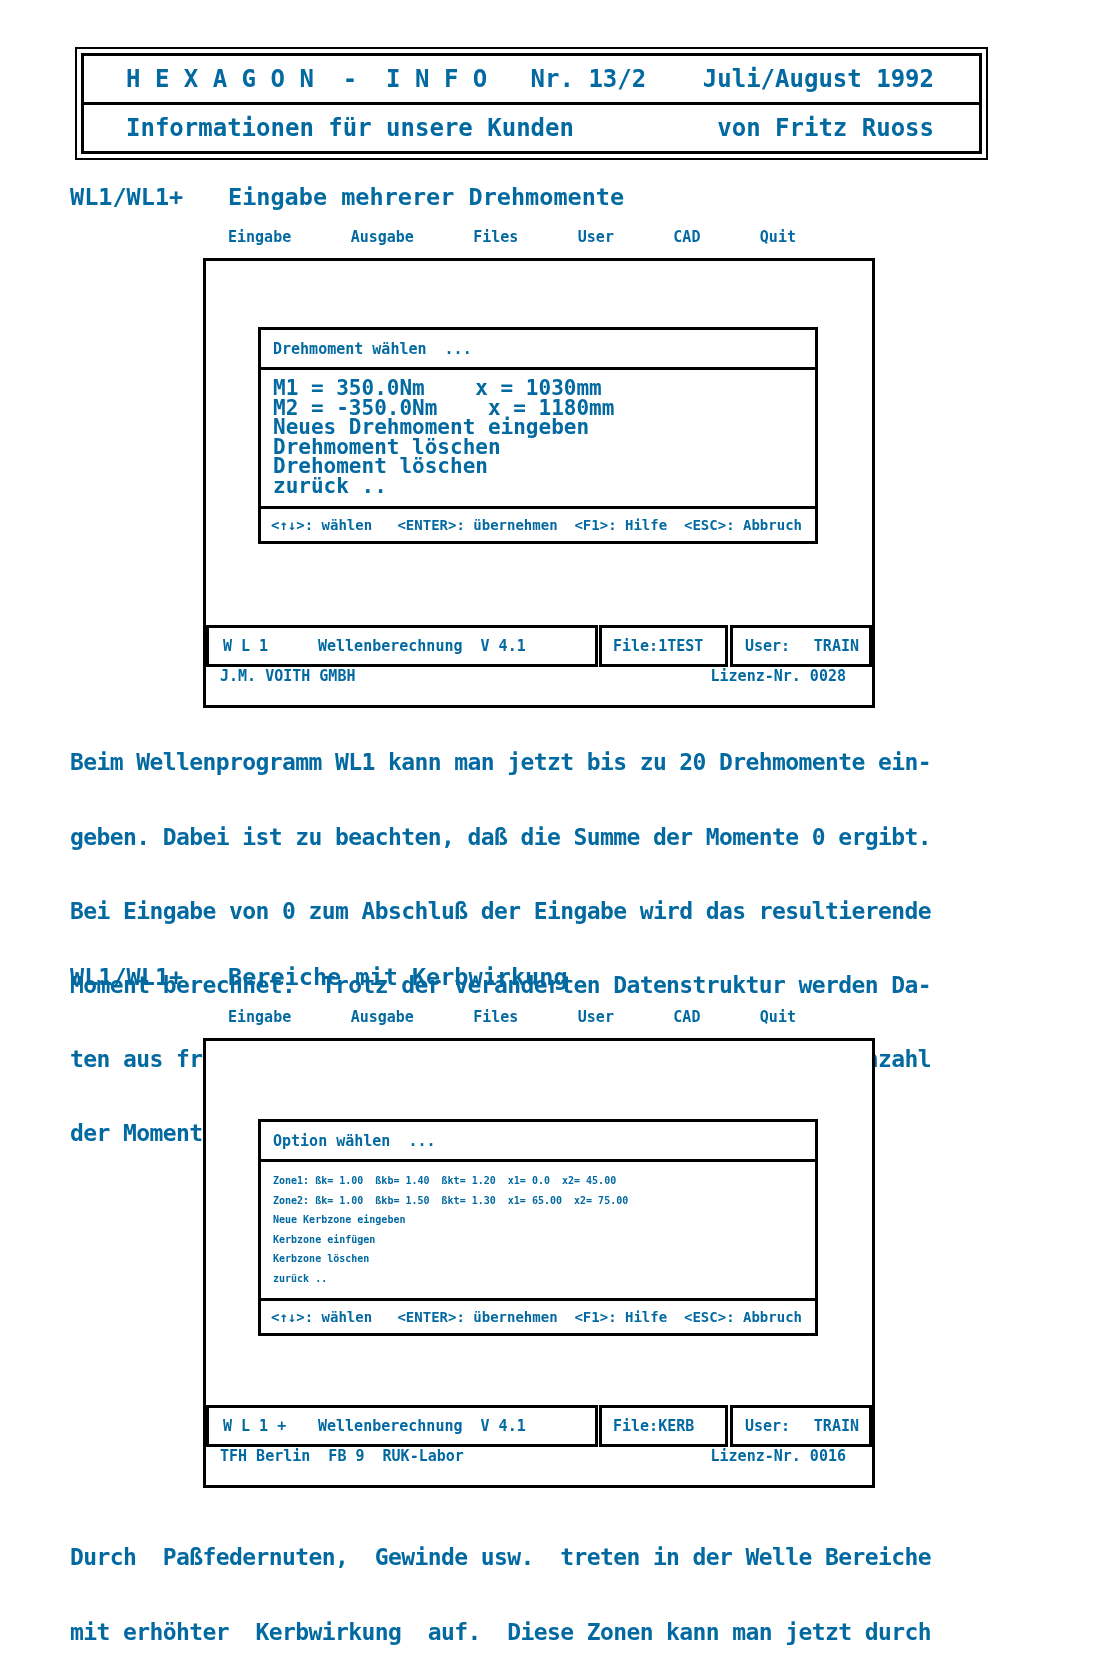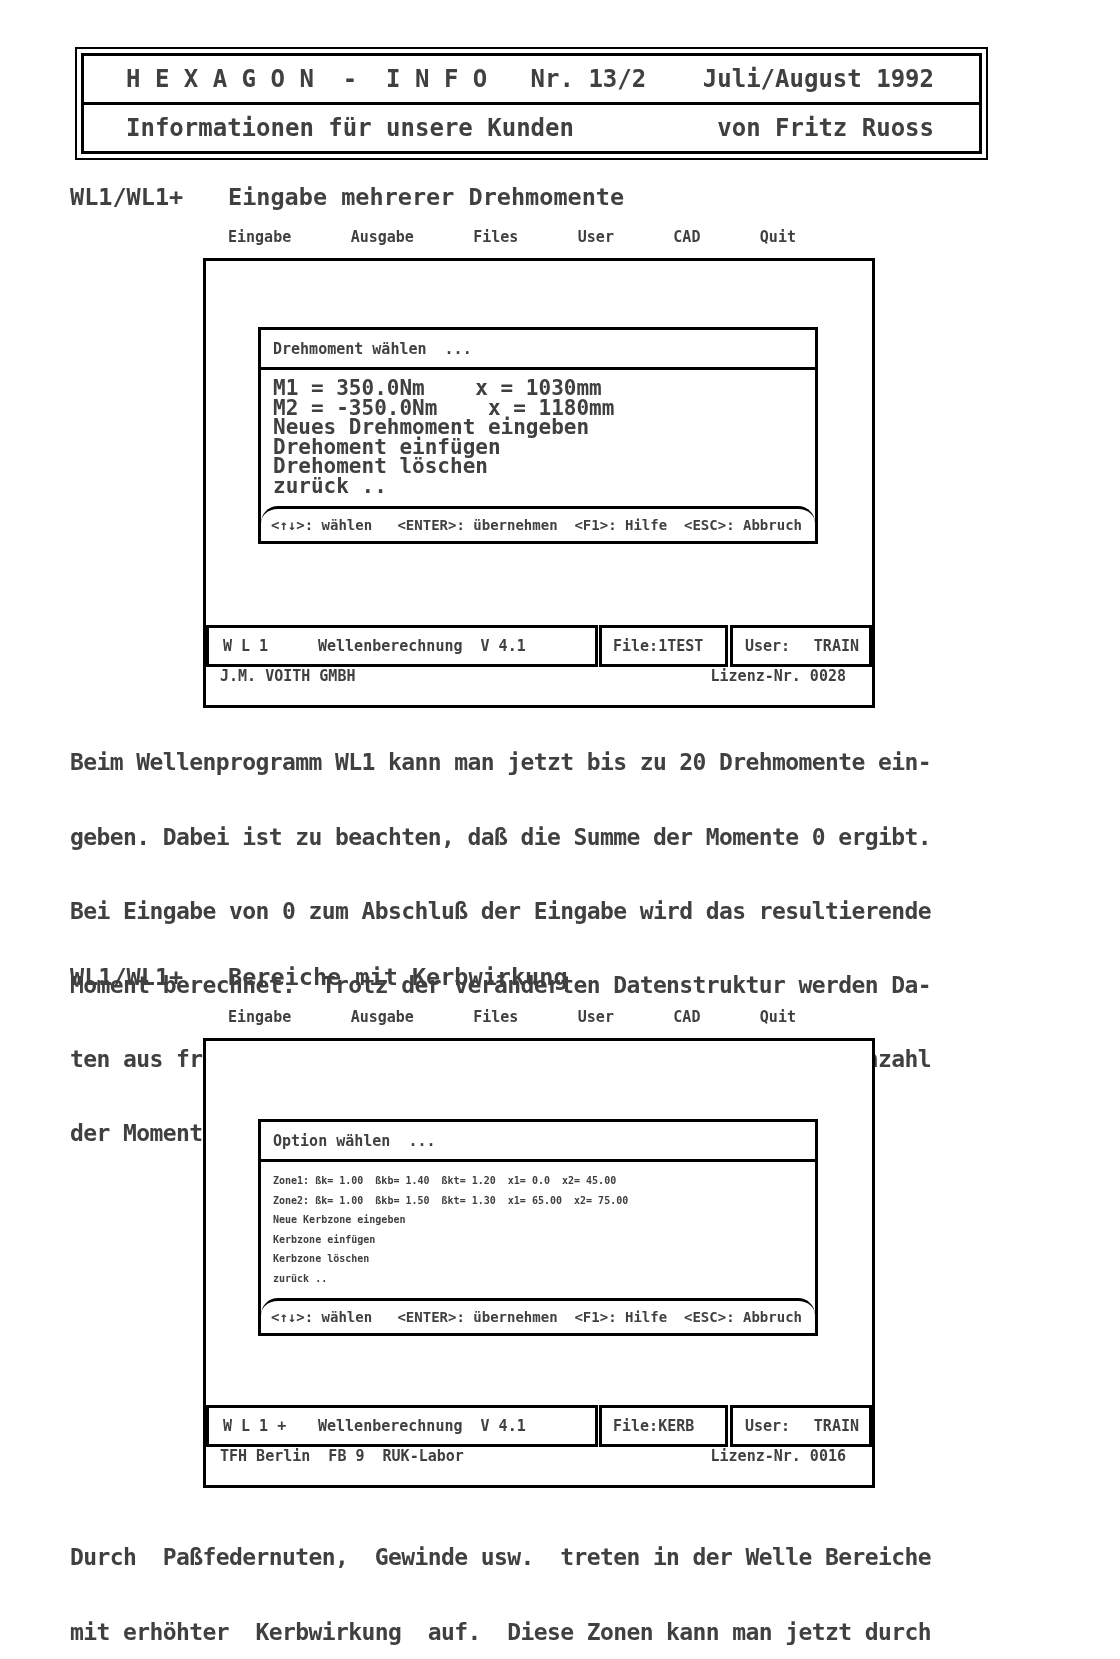--- a/index.html
+++ b/index.html
@@ -1,19 +1,19 @@
 <!DOCTYPE html>
 <html><head>
 <meta charset="utf-8">
 <style>
   html,body{margin:0;padding:0;background:#e8e8e8;}
   .page{
     position:relative;width:1120px;height:1659px;background:#ffffff;
     font-family:"DejaVu Sans Mono","Liberation Mono",monospace;
-    color:#404040;overflow:hidden;margin:0 auto;
+    color:#0369a1;overflow:hidden;margin:0 auto;
   }
 
   
   .masthead{position:absolute;left:75px;top:47px;width:913px;border:2px solid #000;padding:4px;box-sizing:border-box;}
   .masthead-inner{border:3px solid #000;}
   .mast-row{display:flex;justify-content:space-between;align-items:center;
     padding:9px 45px 9px 42px;font-size:24px;font-weight:bold;white-space:pre;}
   .mast-row.second{border-top:3px solid #000;}
 
   
@@ -35,21 +35,21 @@
     font-size:15px;height:22px;margin-bottom:8px;}
   .menu-item{white-space:pre;cursor:default;}
   .win{border:3px solid #000;height:450px;display:flex;flex-direction:column;box-sizing:border-box;background:#fff;}
   .win-main{flex:1;position:relative;}
   .dialog{position:absolute;left:52px;top:66px;width:560px;border:3px solid #000;box-sizing:border-box;background:#fff;}
   #shot2 .dialog{top:78px;}
   .dialog-title{padding:10px 0 9px 12px;font-size:15px;border-bottom:3px solid #000;white-space:pre;}
   .dialog-body{padding:9px 12px 10px 12px;font-size:21px;line-height:19.5px;}
   #shot2 .dialog-body{font-size:10px;}
   .opt{white-space:pre;cursor:default;}
-  .dialog-hint{border-top:3px solid #000;padding:8px 10px;font-size:14px;white-space:pre;border-radius:17px;}
+  .dialog-hint{border-top:3px solid #000;padding:8px 10px;font-size:14px;white-space:pre;}
   .status-row{display:flex;height:42px;}
   .sbox{border:3px solid #000;box-sizing:border-box;display:flex;align-items:center;
     font-size:15px;white-space:pre;background:#fff;}
   .sbox-prog{flex:1;padding:0 14px;}
   .sbox-prog .prog-name{display:inline-block;min-width:95px;}
   .sbox-file{width:129px;padding:0 11px;margin-left:1px;}
   .sbox-user{width:142px;padding:0 10px 0 12px;margin-left:2px;justify-content:space-between;}
   .win-footer{height:36px;display:flex;justify-content:space-between;align-items:flex-start;
     padding:0 26px 2px 14px;font-size:15px;white-space:pre;}
 </style>
@@ -86,21 +86,21 @@
       <span class="menu-item">Quit</span>
     </div>
     <div class="win">
       <div class="win-main">
         <div class="dialog">
           <div class="dialog-title">Drehmoment wählen  ...</div>
           <div class="dialog-body">
             <div class="opt">M1 = 350.0Nm    x = 1030mm</div>
             <div class="opt">M2 = -350.0Nm    x = 1180mm</div>
             <div class="opt">Neues Drehmoment eingeben</div>
-            <div class="opt">Drehoment einfügen</div>
+            <div class="opt">Drehmoment löschen</div>
             <div class="opt">Drehoment löschen</div>
             <div class="opt">zurück ..</div>
           </div>
           <div class="dialog-hint">&lt;↑↓&gt;: wählen   &lt;ENTER&gt;: übernehmen  &lt;F1&gt;: Hilfe  &lt;ESC&gt;: Abbruch</div>
         </div>
       </div>
       <div class="status-row">
         <div class="sbox sbox-prog">
           <span class="prog-name">W L 1</span>
           <span>Wellenberechnung  V 4.1</span>

